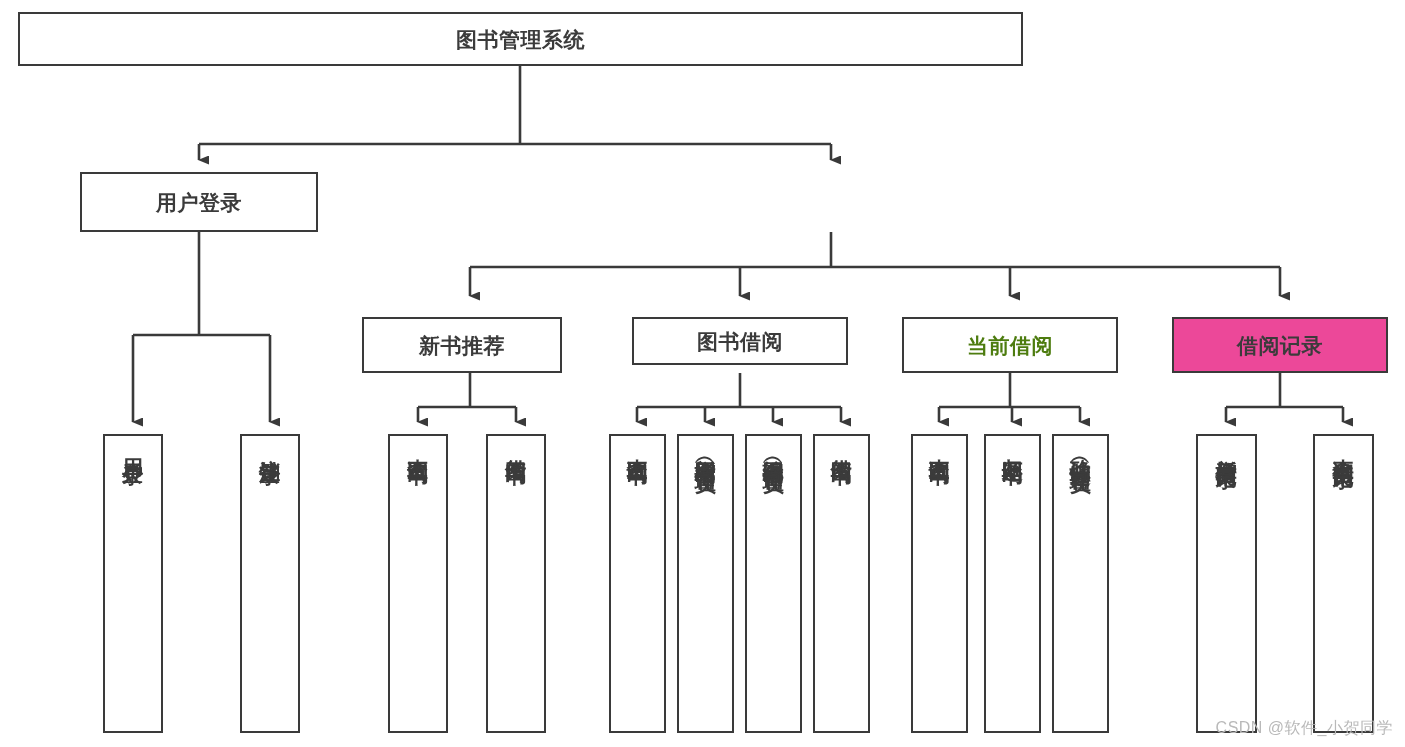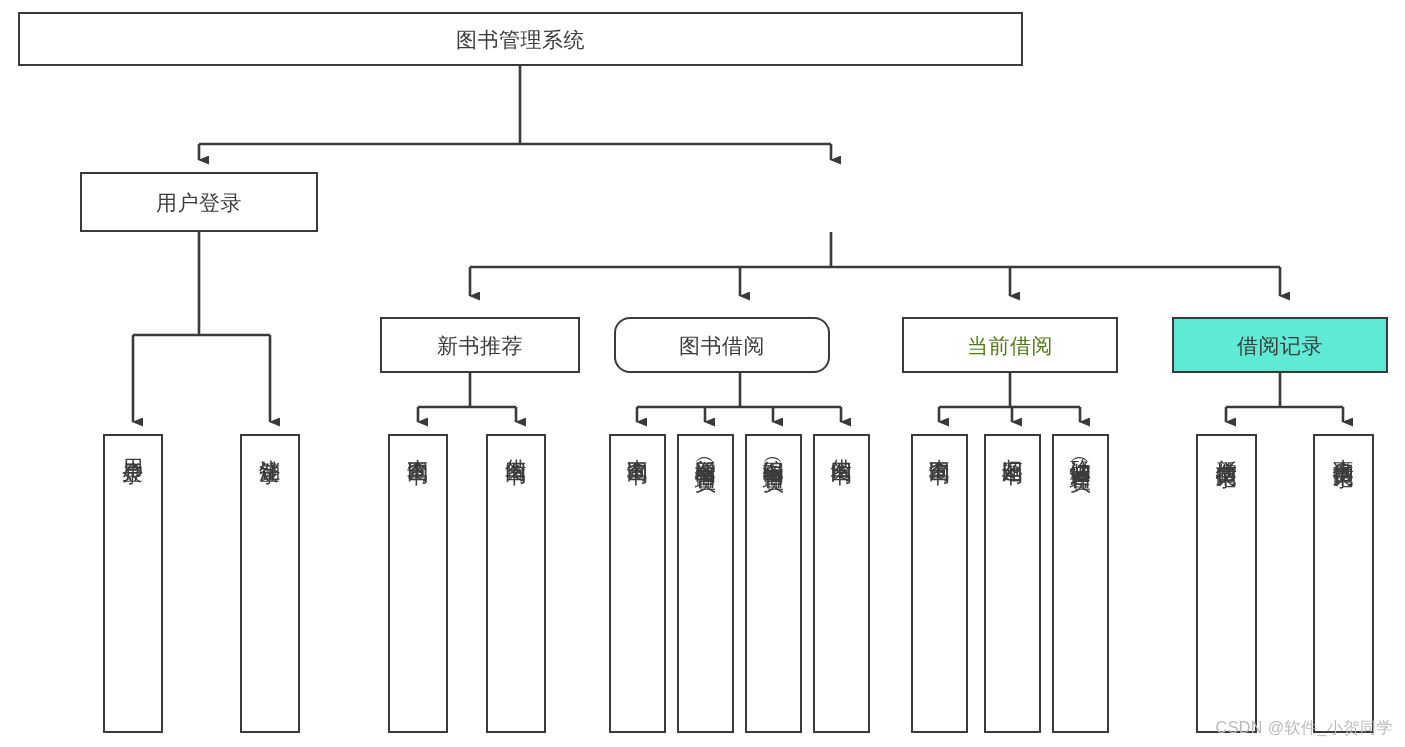--- a/index.html
+++ b/index.html
@@ -27,20 +27,21 @@
   }
   .node {
     position: absolute;
     box-sizing: border-box;
     background: #ffffff;
     border: 2px solid #6d28d9;
     display: flex;
     align-items: center;
     justify-content: center;
     color: #333333;
+    font-weight: bold;
   }
   .node-label {
     color: #3b3b3b;
     letter-spacing: 0.5px;
     white-space: nowrap;
   }
   .node.horiz .node-label {
     font-size: 21px;
     line-height: 1;
   }
@@ -126,30 +127,30 @@
   </svg>
 
   <div class="node horiz root-node" style="left: 18px; top: 12px; width: 1005px; height: 54px; border-color: rgb(58, 58, 58); background: rgb(255, 255, 255);">
     <span class="node-label" style="color: rgb(59, 59, 59);">图书管理系统</span>
   </div>
 
   <div class="node horiz" style="left: 80px; top: 172px; width: 238px; height: 60px; border-color: rgb(58, 58, 58); background: rgb(255, 255, 255);">
     <span class="node-label" style="color: rgb(59, 59, 59);">用户登录</span>
   </div>
 
-  <div class="node horiz" style="left: 380px; top: 317px; width: 200px; height: 56px; border-color: rgb(58, 58, 58); background: rgb(255, 255, 255);">
+  <div class="node horiz" style="left: 362px; top: 317px; width: 200px; height: 56px; border-color: rgb(58, 58, 58); background: rgb(255, 255, 255);">
     <span class="node-label" style="color: rgb(59, 59, 59);">新书推荐</span>
   </div>
-  <div class="node horiz" style="left: 614px; top: 317px; width: 216px; height: 56px; border-color: rgb(58, 58, 58); background: rgb(255, 255, 255); border-radius: 16px;">
+  <div class="node horiz" style="left: 632px; top: 317px; width: 216px; height: 48px; border-color: rgb(58, 58, 58); background: rgb(255, 255, 255);">
     <span class="node-label" style="color: rgb(59, 59, 59);">图书借阅</span>
   </div>
   <div class="node horiz" style="left: 902px; top: 317px; width: 216px; height: 56px; border-color: rgb(58, 58, 58); background: rgb(255, 255, 255);">
     <span class="node-label" style="color: #4d7c0f;">当前借阅</span>
   </div>
-  <div class="node horiz" style="left: 1172px; top: 317px; width: 216px; height: 56px; border-color: rgb(58, 58, 58); background: #5eead4;">
+  <div class="node horiz" style="left: 1172px; top: 317px; width: 216px; height: 56px; border-color: rgb(58, 58, 58); background: #ec4899;">
     <span class="node-label" style="color: rgb(59, 59, 59);">借阅记录</span>
   </div>
 
   <div class="node vert" style="left: 103px; top: 434px; width: 60px; height: 299px; border-color: rgb(58, 58, 58); background: rgb(255, 255, 255);">
     <span class="node-label" style="color: rgb(59, 59, 59);">用户登录</span>
   </div>
   <div class="node vert" style="left: 240px; top: 434px; width: 60px; height: 299px; border-color: rgb(58, 58, 58); background: rgb(255, 255, 255);">
     <span class="node-label" style="color: rgb(59, 59, 59);">注销登录</span>
   </div>
   <div class="node vert" style="left: 388px; top: 434px; width: 60px; height: 299px; border-color: rgb(58, 58, 58); background: rgb(255, 255, 255);">

